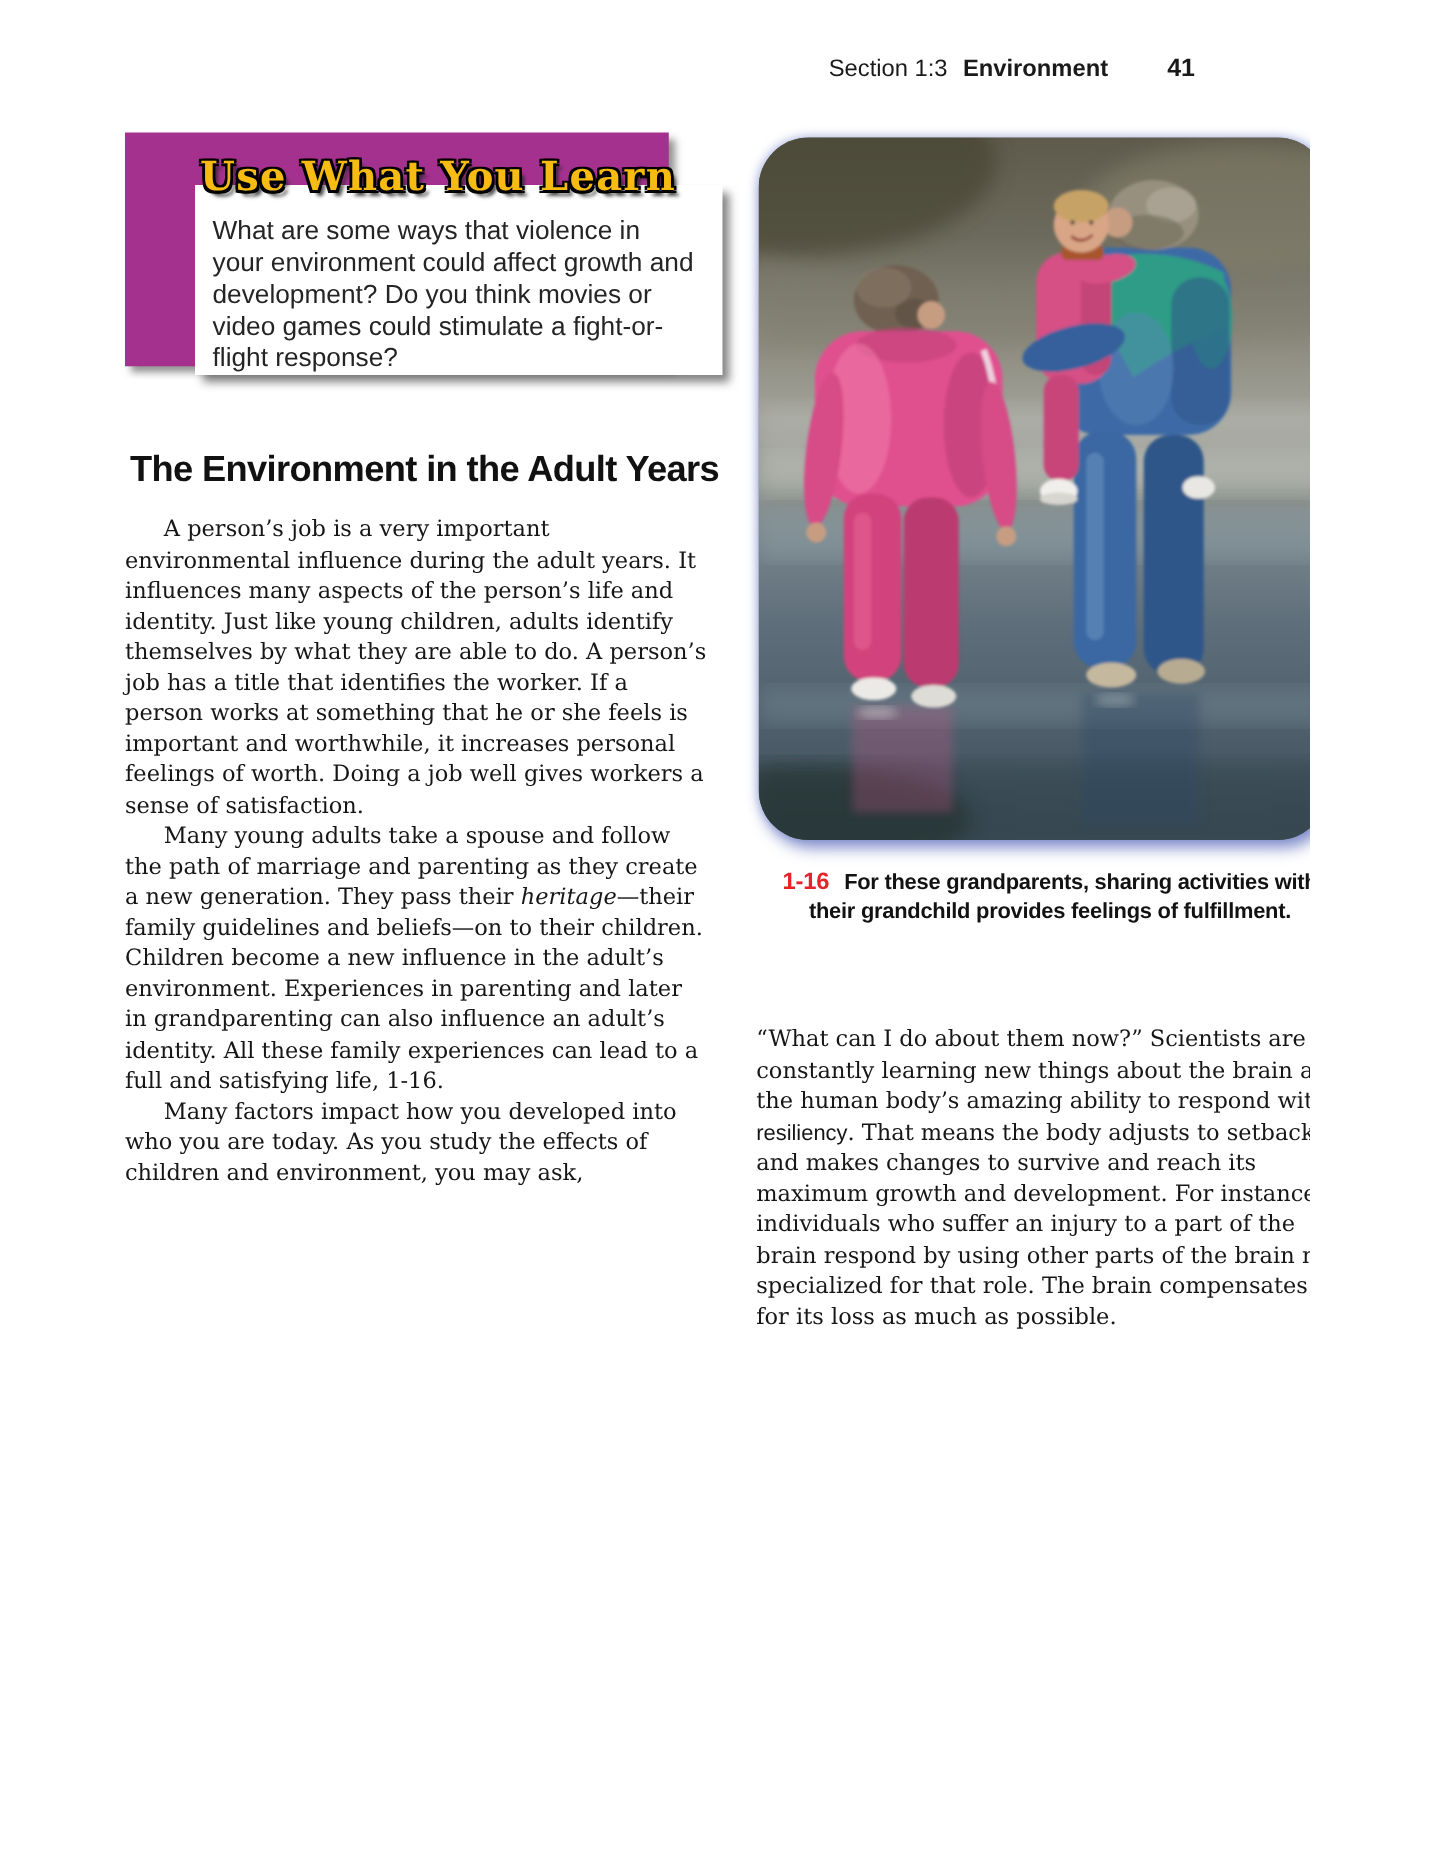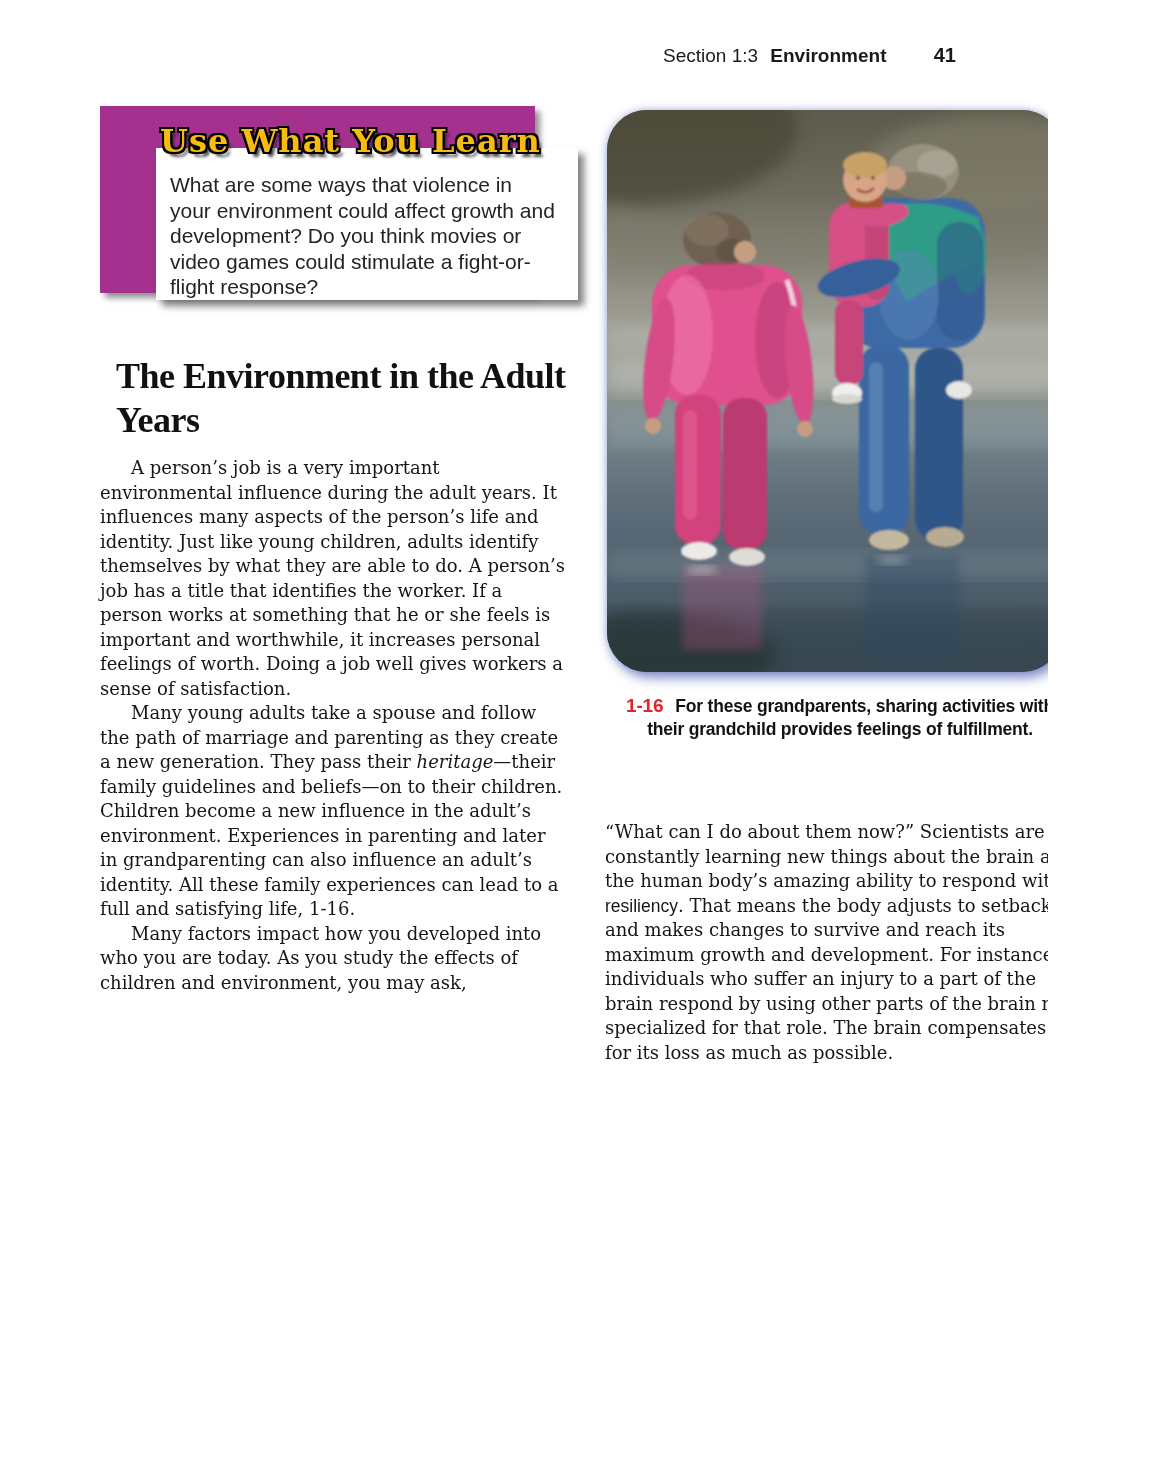--- a/index.html
+++ b/index.html
@@ -59,27 +59,27 @@
     color: var(--color-title-yellow, #f7bb11);
     text-shadow:
       -2px -2px 0 #000, 2px -2px 0 #000, -2px 2px 0 #000, 2px 2px 0 #000,
       -2px 0 0 #000, 2px 0 0 #000, 0 -2px 0 #000, 0 2px 0 #000,
       4px 5px 3px rgba(35,35,35,0.8);
   }
 
   
   .left-col { position: absolute; left: 100px; top: 354px; width: 467px; }
   .h1 {
-    font-family: Liberation Serif, serif;
+    font-family: Liberation Sans, sans-serif;
     font-weight: bold;
-    font-size: 36px;
+    font-size: 29px;
     line-height: 44px;
     letter-spacing: -0.5px;
     color: #111;
-    margin: 0 0 14px 16px;
+    margin: 0 0 14px 4px;
   }
   .h1a { width: 480px; }
   .h1b { width: 360px; margin-top: 32px; }
   .body-p {
     font-family: "DejaVu Serif", serif;
     font-size: 18px;
     line-height: 24.5px;
     margin: 0;
     color: #161616;
     text-align: left;

